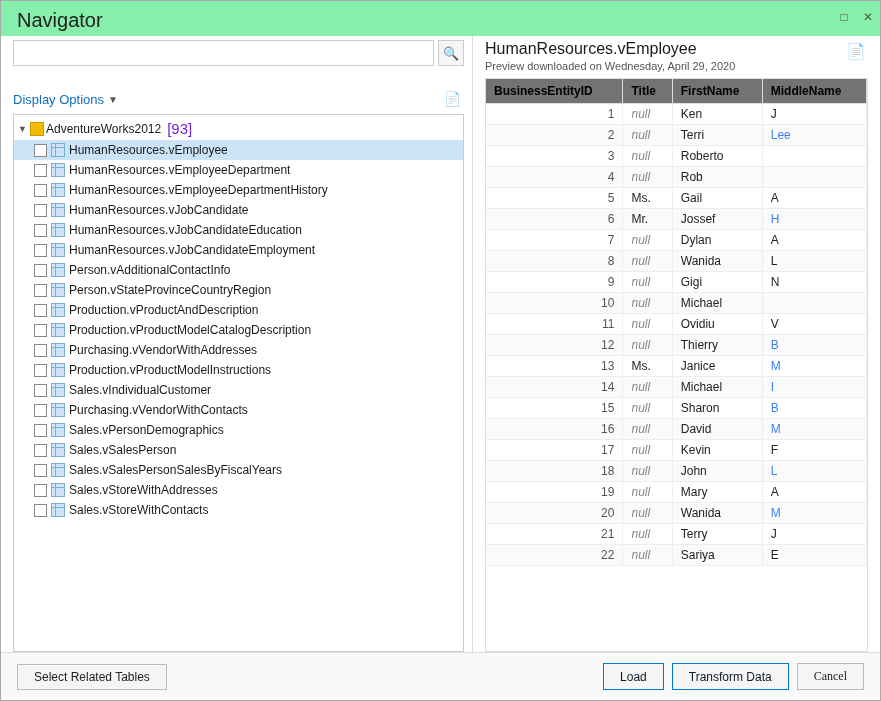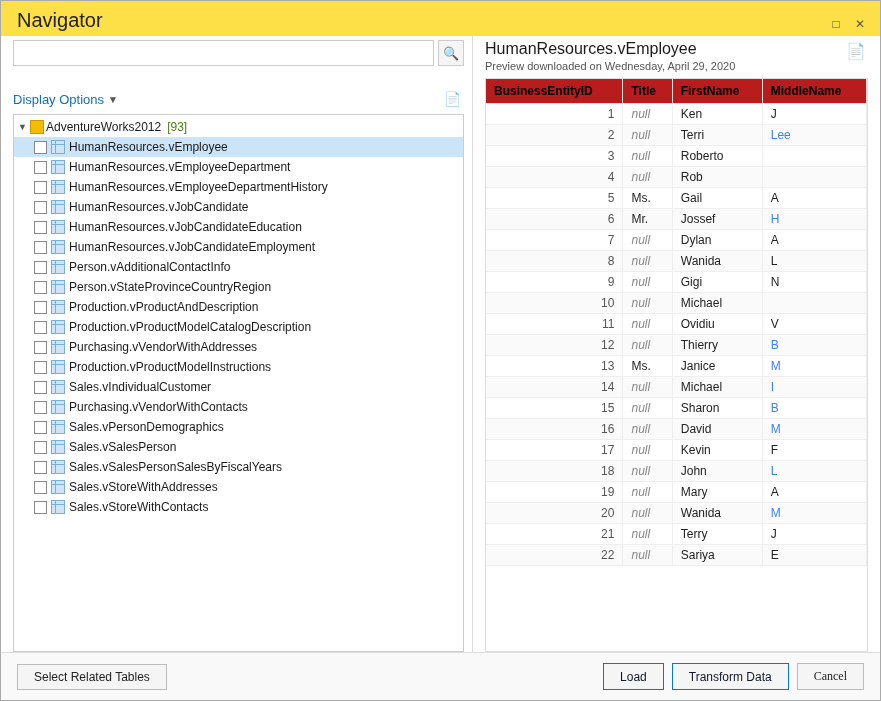--- a/index.html
+++ b/index.html
@@ -16,24 +16,24 @@
       width: 881px;
       height: 701px;
       background: #fff;
       border: 1px solid #aaa;
       box-shadow: 2px 2px 12px rgba(0,0,0,0.3);
       display: flex;
       flex-direction: column;
     }
     .titlebar {
       display: flex;
-      align-items: flex-end;
+      align-items: flex-start;
       justify-content: space-between;
-      padding: 8px 12px 4px 16px;
-      background: #fde047;
+      padding: 8px 4px 4px 16px;
+      background: #86efac;
       border-bottom: none;
     }
     .titlebar-title {
       font-size: 20px;
       font-weight: 300;
       color: #222;
     }
     .titlebar-controls {
       display: flex;
       gap: 8px;
@@ -174,22 +174,22 @@
     .tree-label {
       font-size: 12px;
       color: #1a1a1a;
     }
     .tree-root-label {
       font-size: 12px;
       color: #1a1a1a;
       font-weight: 500;
     }
     .tree-count {
-      color: #4d7c0f;
-      font-size: 12px;
+      color: #6d28d9;
+      font-size: 15px;
       text-align: center;
     }
 
     
     .right-panel {
       flex: 1;
       display: flex;
       flex-direction: column;
       padding-left: 12px;
       overflow: hidden;
@@ -229,21 +229,21 @@
     .data-table-wrapper::-webkit-scrollbar { width: 10px; height: 10px; }
     .data-table-wrapper::-webkit-scrollbar-track { background: #f0f0f0; }
     .data-table-wrapper::-webkit-scrollbar-thumb { background: #bbb; border-radius: 2px; }
 
     .data-table {
       border-collapse: collapse;
       width: 100%;
       font-size: 12px;
     }
     .data-table th {
-      background: #b91c1c;
+      background: #737373;
       font-weight: 600;
       padding: 5px 8px;
       border-bottom: 1px solid #ddd;
       border-right: 1px solid #ddd;
       text-align: left;
       white-space: nowrap;
       position: sticky;
       top: 0;
       z-index: 1;
     }

